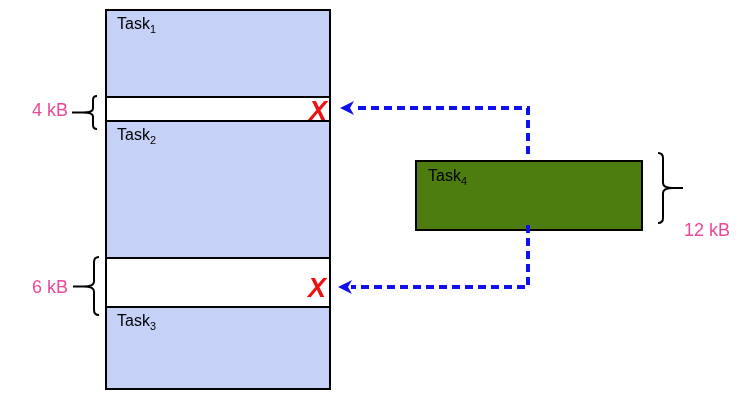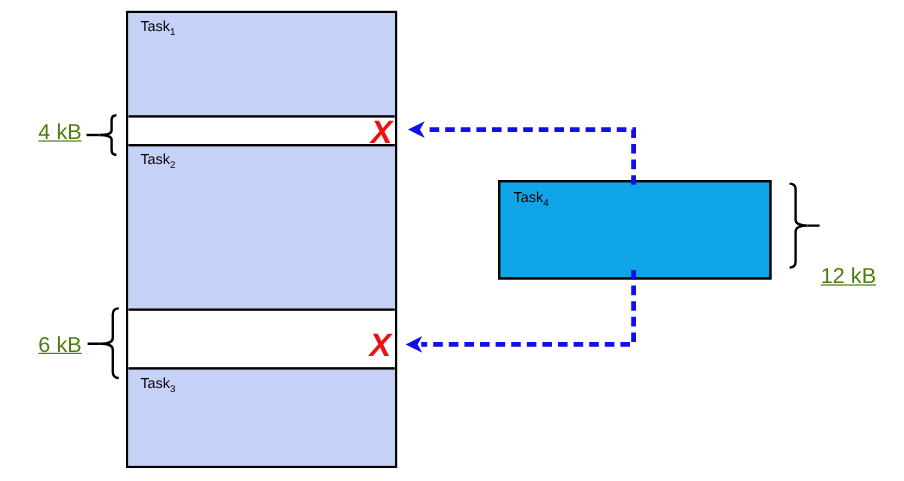--- a/index.html
+++ b/index.html
@@ -36,48 +36,47 @@
   .seg + .seg { border-top: 2px solid #000000; }
   .seg-1 { height: 87px; }
   .seg-2 { height: 24px; }
   .seg-3 { height: 140px; }
   .seg-4 { height: 50px; }
   .seg-5 { height: 84px; }
   .task-label {
     position: absolute;
     left: 10px;
     top: 4px;
-    font-size: 12px;
+    font-size: 16px;
     color: #000000;
     white-space: nowrap;
   }
   .task-label sub {
     font-size: 0.68em;
     line-height: 0;
   }
   
   .pending-task {
     position: absolute;
     left: 415px;
-    top: 150px;
+    top: 160px;
     width: 228px;
-    height: 83px;
-    background: #0ea5e9;
+    height: 71px;
+    background: #4d7c0f;
     border: 2px solid #000000;
     box-sizing: border-box;
   }
   .pending-task .task-label { left: 11px; top: 5px; }
   
   .size-label {
     position: absolute;
     font-size: 18px;
     line-height: 21px;
-    color: #4d7c0f;
+    color: #ec4899;
     white-space: nowrap;
-    text-decoration: underline;
   }
   .size-label.left-side {
     left: 14px;
     width: 54px;
     text-align: right;
   }
   .size-4kb { top: 100px; }
   .size-8kb { top: 277px; }
   .size-12kb { left: 684px; top: 177px; line-height: 22px; margin-top: 42px; }
   

